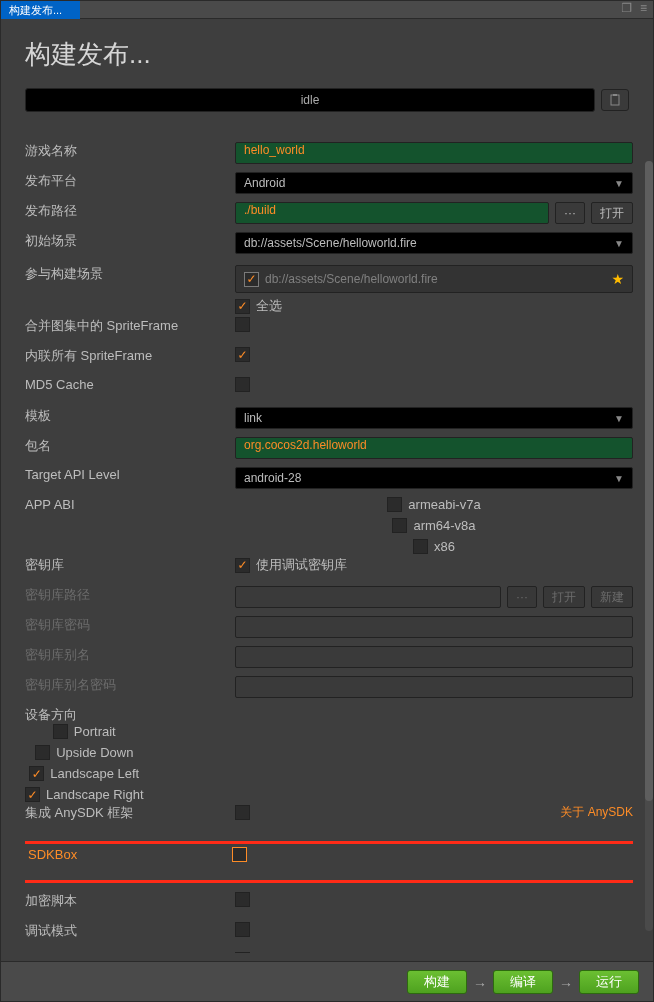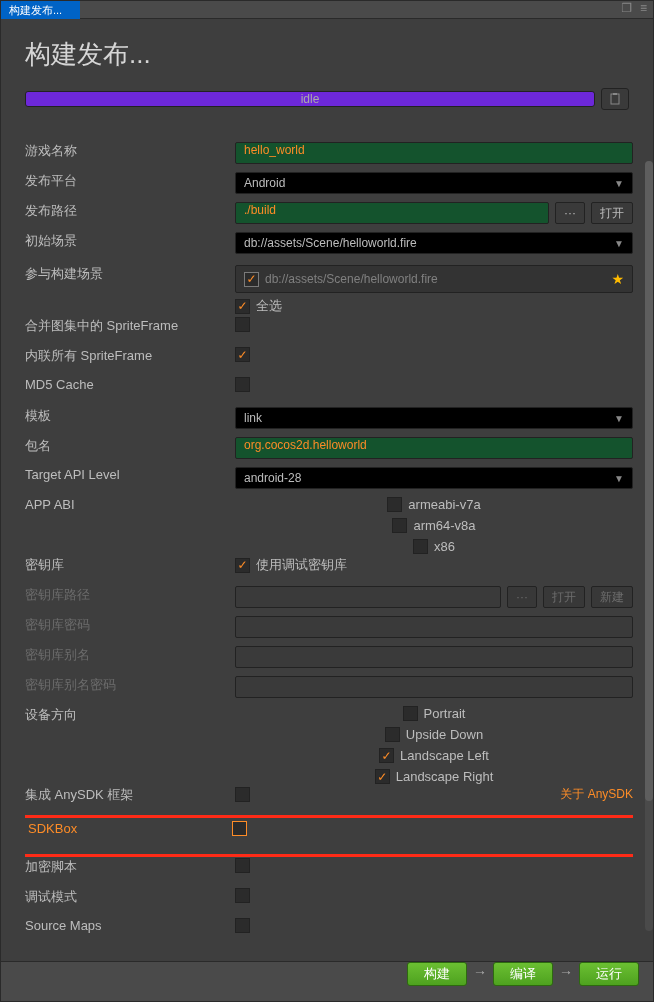--- a/index.html
+++ b/index.html
@@ -54,22 +54,22 @@
     font-weight: 400;
   }
   .status-row {
     display: flex;
     gap: 6px;
     padding: 14px 24px 10px 24px;
     align-items: center;
   }
   .status-bar {
     flex: 1;
-    height: 16px;
-    background: #6d28d9;
+    height: 24px;
+    background: #000000;
     border: 1px solid #222;
     border-radius: 3px;
     display: flex;
     align-items: center;
     justify-content: center;
     color: #aaa;
     font-size: 12px;
   }
   .status-btn {
     width: 28px;
@@ -193,34 +193,35 @@
     color:#fd8c27;
     font-size:12px;
     cursor:pointer;
   }
   .check-label { display:flex; align-items:center; gap:6px; }
   .check-column { display:flex; flex-direction:column; gap:2px;}
   .link-orange { color:#fd8c27; font-size:12px; }
   .highlight-box {
     border: 3px solid #ff2b17;
     border-radius: 2px;
-    margin: 0 -6px;
+    margin: 8px -6px;
     padding: 3px 3px;
   }
   .highlight-box .row { padding:0; }
   .highlight-box .label { color:#fd8c27; padding-left:3px; width:207px;}
   .footer {
     position: absolute;
     bottom: 0;
     left: 0;
     right: 0;
     height: 40px;
     background: #4a4a4a;
     border-top:1px solid #2a2a2a;
     display:flex;
+    align-items:center;
     justify-content:flex-end;
     padding-right:14px;
     gap:4px;
   }
   .green-btn {
     height: 24px;
     padding: 0 16px;
     background: linear-gradient(#6bbf32,#4ea21f);
     border:1px solid #2d6a0f;
     border-radius:3px;
@@ -397,21 +398,21 @@
         </div>
     </div>
 
     <div class="row">
       <div class="label disabled">密钥库别名密码</div>
       <div class="control">
           <div class="input disabled"></div>
         </div>
     </div>
 
-    <div class="row" style="align-items:flex-start;">
+    <div class="row" style="align-items:flex-start;flex-direction:column;">
       <div class="label">设备方向</div>
       <div class="control check-column">
         <div class="check-label">
             <div class="checkbox"></div>
             <span>Portrait</span>
           </div>
         <div class="check-label">
             <div class="checkbox"></div>
             <span>Upside Down</span>
           </div>

